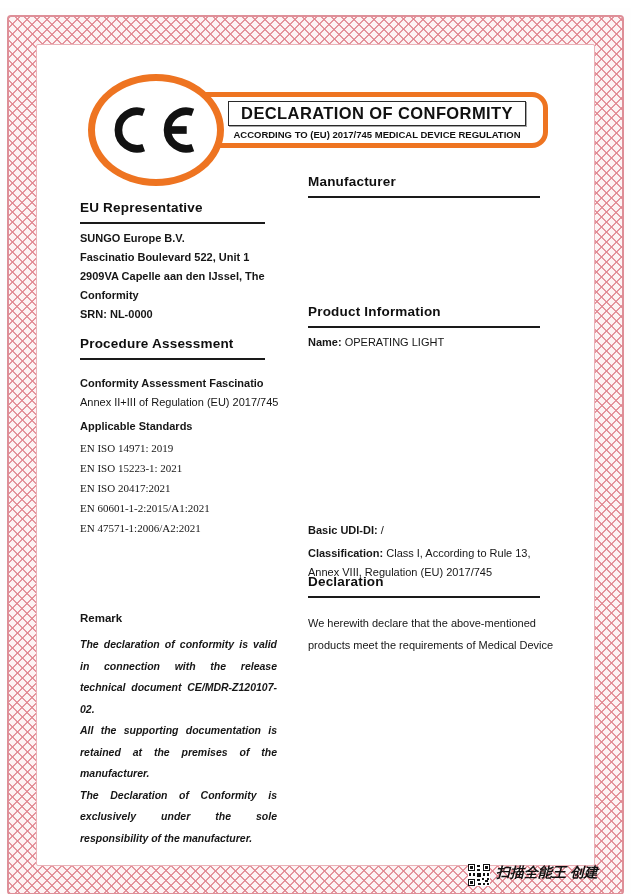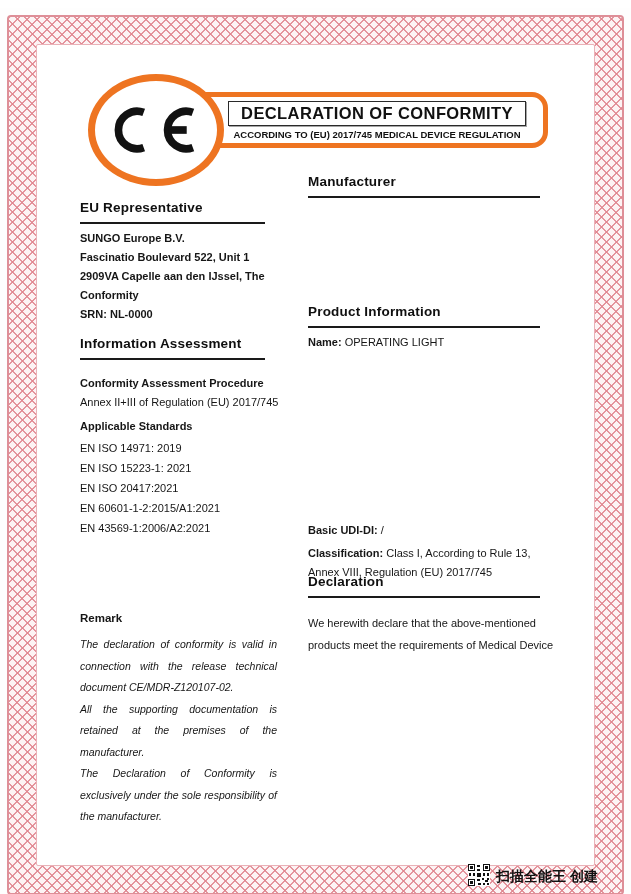--- a/index.html
+++ b/index.html
@@ -46,23 +46,23 @@
   .h { position:absolute; font-weight:bold; font-size:13.5px; color:#0f0f0f;
        border-bottom:2px solid #1a1a1a; padding-bottom:7px; letter-spacing:0.2px; }
 
   .txt { position:absolute; font-size:11px; }
   .bold { font-weight:bold; }
   .addr { line-height:19px; font-weight:bold; font-size:11px; }
   .list { line-height:20px; font-size:11px; }
   .para { line-height:22px; font-size:11px; }
   .classif { line-height:19px; font-size:11px; }
   .remark-body { font-style:italic; font-size:10.5px; line-height:21.5px; text-align:justify; }
-  .remark-body p { margin:0; }
+  .remark-body p { margin:0;font-weight:bold; }
 
-  .watermark { position:absolute; left:468px; top:856px; display:flex; align-items:flex-end; gap:6px; z-index:5; }
+  .watermark { position:absolute; left:468px; top:856px; display:flex; align-items:flex-start; gap:6px; z-index:5;font-style:italic; }
   .watermark-text { font-size:14px; color:#111; font-weight:bold; }
   .qr { display:block; }
 </style>
 </head>
 <body>
 
 <div class="page">
 
   <div class="lace"></div>
   <div class="lace-inner"></div>
@@ -86,32 +86,32 @@
 
     <div class="h" style="left:308px; top:166px; width:232px;">Manufacturer</div>
     <div class="txt addr" style="left:80px; top:221px; width:220px;">
       <div>SUNGO Europe B.V.</div>
       <div>Fascinatio Boulevard 522, Unit 1</div>
       <div>2909VA Capelle aan den IJssel, The</div>
       <div>Conformity</div>
       <div>SRN: NL-0000</div>
     </div>
 
-    <div class="h" style="left:80px; top:328px; width:185px;">Information Assessment</div>
+    <div class="h" style="left:80px; top:328px; width:185px;">Procedure Assessment</div>
     <div class="txt" style="left:80px; top:366px; width:230px; line-height:19px;">
-      <div class="bold">Conformity Assessment Procedure</div>
+      <div class="bold">Conformity Assessment Fascinatio</div>
       <div>Annex II+III of Regulation (EU) 2017/745</div>
     </div>
     <div class="txt bold" style="left:80px; top:412px;">Applicable Standards</div>
-    <div class="txt list" style="left:80px; top:430px; width:230px;">
+    <div class="txt list" style="left:80px; top:430px; width:230px;font-family:Liberation Serif, serif;">
       <div>EN ISO 14971: 2019</div>
       <div>EN ISO 15223-1: 2021</div>
       <div>EN ISO 20417:2021</div>
       <div>EN 60601-1-2:2015/A1:2021</div>
-      <div>EN 43569-1:2006/A2:2021</div>
+      <div>EN 47571-1:2006/A2:2021</div>
     </div>
 
     <div class="h" style="left:308px; top:296px; width:232px;">Product Information</div>
     <div class="txt" style="left:308px; top:328px; width:240px;">
       <span class="bold">Name:</span>
       <span>OPERATING LIGHT</span>
     </div>
 
     <div class="txt" style="left:308px; top:516px; width:240px;">
       <span class="bold">Basic UDI-DI:</span>

